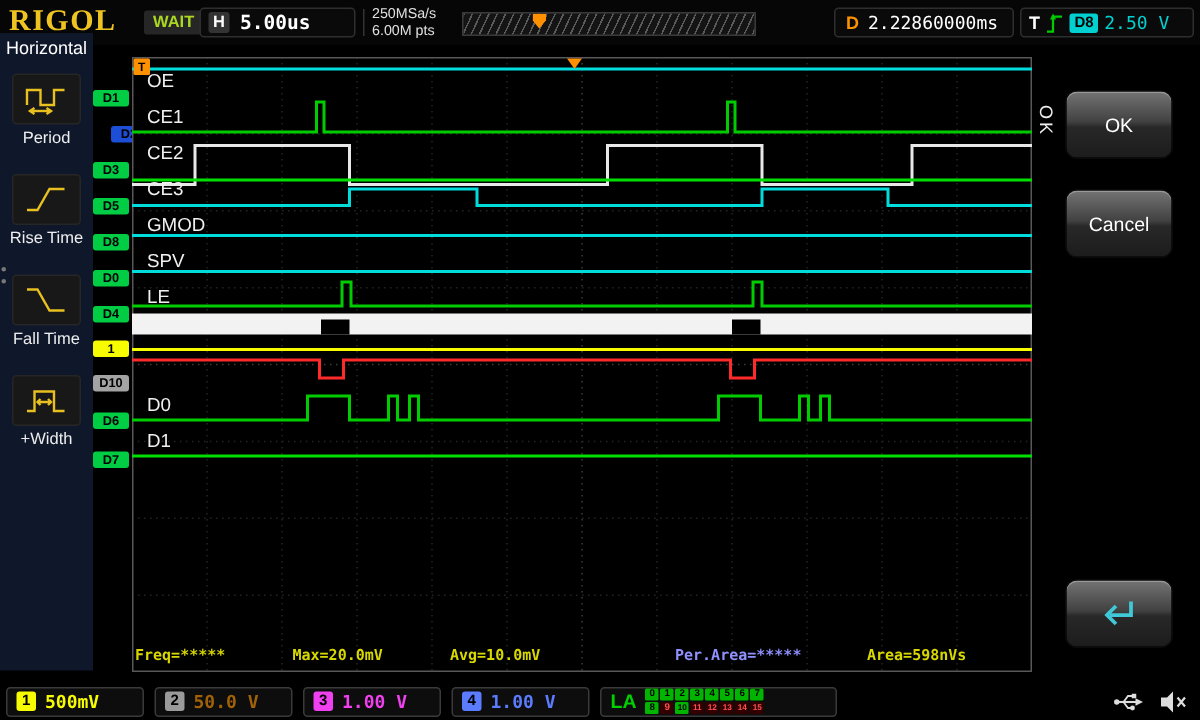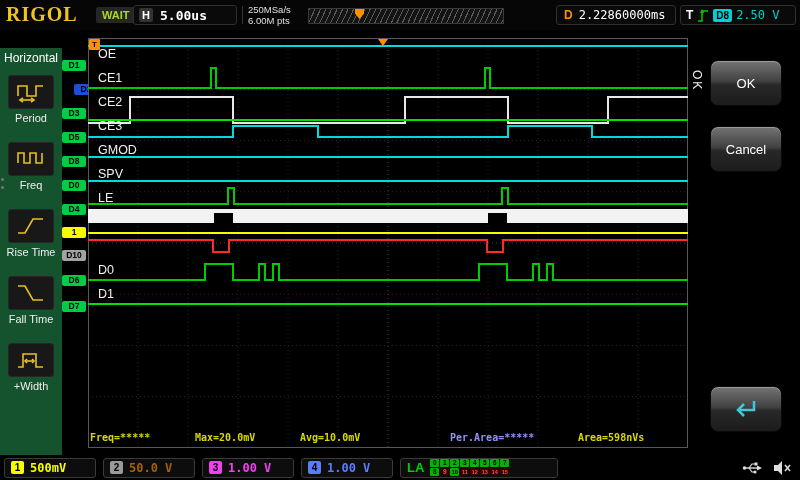--- a/index.html
+++ b/index.html
@@ -31,21 +31,21 @@
   #dlab{color:#ff9000;font-weight:bold;font-size:12px;}
   #dval{font-family:"DejaVu Sans Mono",monospace;font-size:12px;color:#fff;}
   #tgrp{position:absolute;left:680px;top:5px;width:116px;height:20px;border:1px solid #2e2e2e;border-radius:3px;
         display:flex;align-items:center;gap:4px;padding:0 5px;box-sizing:border-box;background:#0a0a0a;}
   #tlab{color:#fff;font-weight:bold;font-size:12px;}
   #tsrc{background:#00d0d0;color:#000;font-weight:bold;font-size:10px;padding:0 3px;height:13px;
         line-height:13px;border-radius:2px;}
   #tlev{color:#00d0d0;font-size:12px;font-family:"DejaVu Sans Mono",monospace;}
 
   
-  #sidebar{position:absolute;left:0;top:48px;width:62px;height:425px;background:#14532d;}
+  #sidebar{position:absolute;left:0;top:22px;width:62px;height:425px;background:#0f172a;}
   #sb-title{font-size:12px;color:#fff;text-align:center;padding:3px 0 1px;}
   .menu-item{height:67px;display:flex;flex-direction:column;align-items:center;justify-content:center;gap:3px;cursor:pointer;}
   .menu-icon{width:44px;height:32px;background:#181818;border:1px solid #262626;border-radius:3px;
              display:flex;align-items:center;justify-content:center;}
   .menu-label{font-size:11px;color:#eee;white-space:nowrap;}
   #dots{position:absolute;left:1px;top:178px;display:flex;flex-direction:column;gap:5px;}
   #dots i{width:3px;height:3px;border-radius:50%;background:#777;}
 
   
   #tags{position:absolute;left:61px;top:38px;width:26px;height:410px;}
@@ -126,28 +126,20 @@
   <div class="menu-item">
     <div class="menu-icon">
         <svg width="30" height="24" viewBox="0 0 30 24">
           <path d="M2 16 V6 H11 V16 H20 V6 H27" fill="none" stroke="#e8c020" stroke-width="1.6"></path>
           <path d="M4 20 H18" fill="none" stroke="#e8c020" stroke-width="1.6"></path>
           <path d="M7 18 L4 20 L7 22" fill="none" stroke="#e8c020" stroke-width="1.6"></path>
           <path d="M15 18 L18 20 L15 22" fill="none" stroke="#e8c020" stroke-width="1.6"></path>
         </svg>
       </div>
     <span class="menu-label">Period</span>
-  </div>
-  <div class="menu-item">
-    <div class="menu-icon">
-        <svg width="30" height="24" viewBox="0 0 30 24">
-          <path d="M2 16 V6 H8 V16 H14 V6 H20 V16 H26 V6" fill="none" stroke="#e8c020" stroke-width="1.6"></path>
-        </svg>
-      </div>
-    <span class="menu-label">Freq</span>
   </div>
   <div class="menu-item">
     <div class="menu-icon">
         <svg width="30" height="24" viewBox="0 0 30 24">
           <path d="M2 19 H9 L17 5 H27" fill="none" stroke="#e8c020" stroke-width="1.6"></path>
         </svg>
       </div>
     <span class="menu-label">Rise Time</span>
   </div>
   <div class="menu-item">

